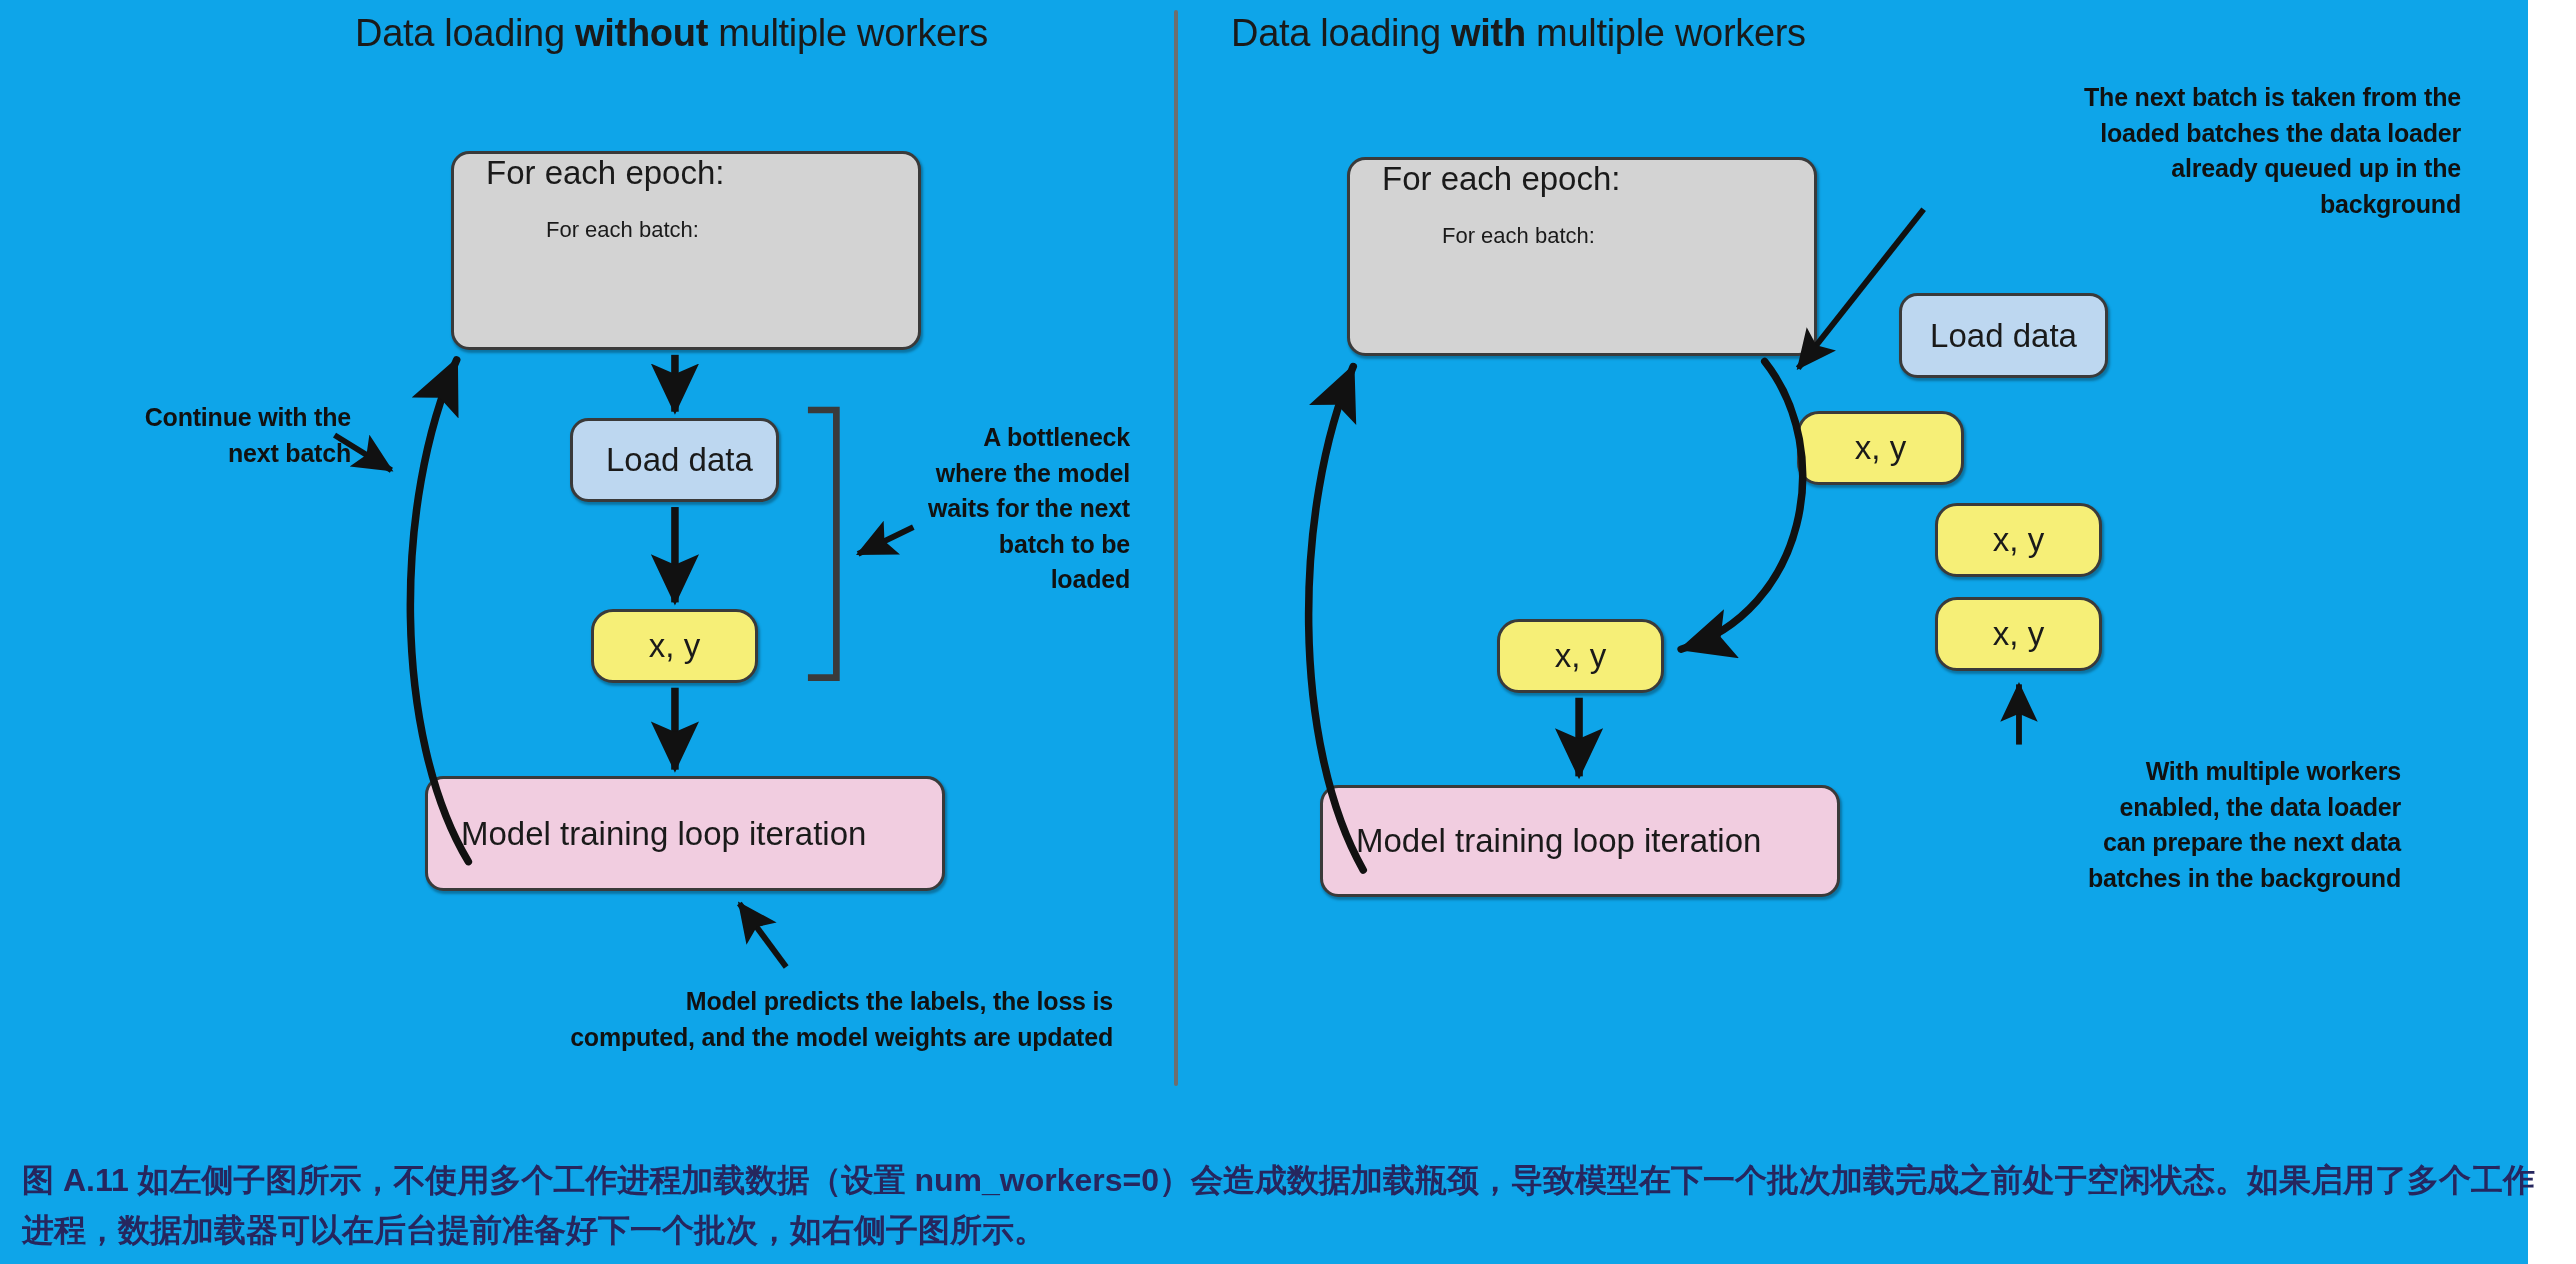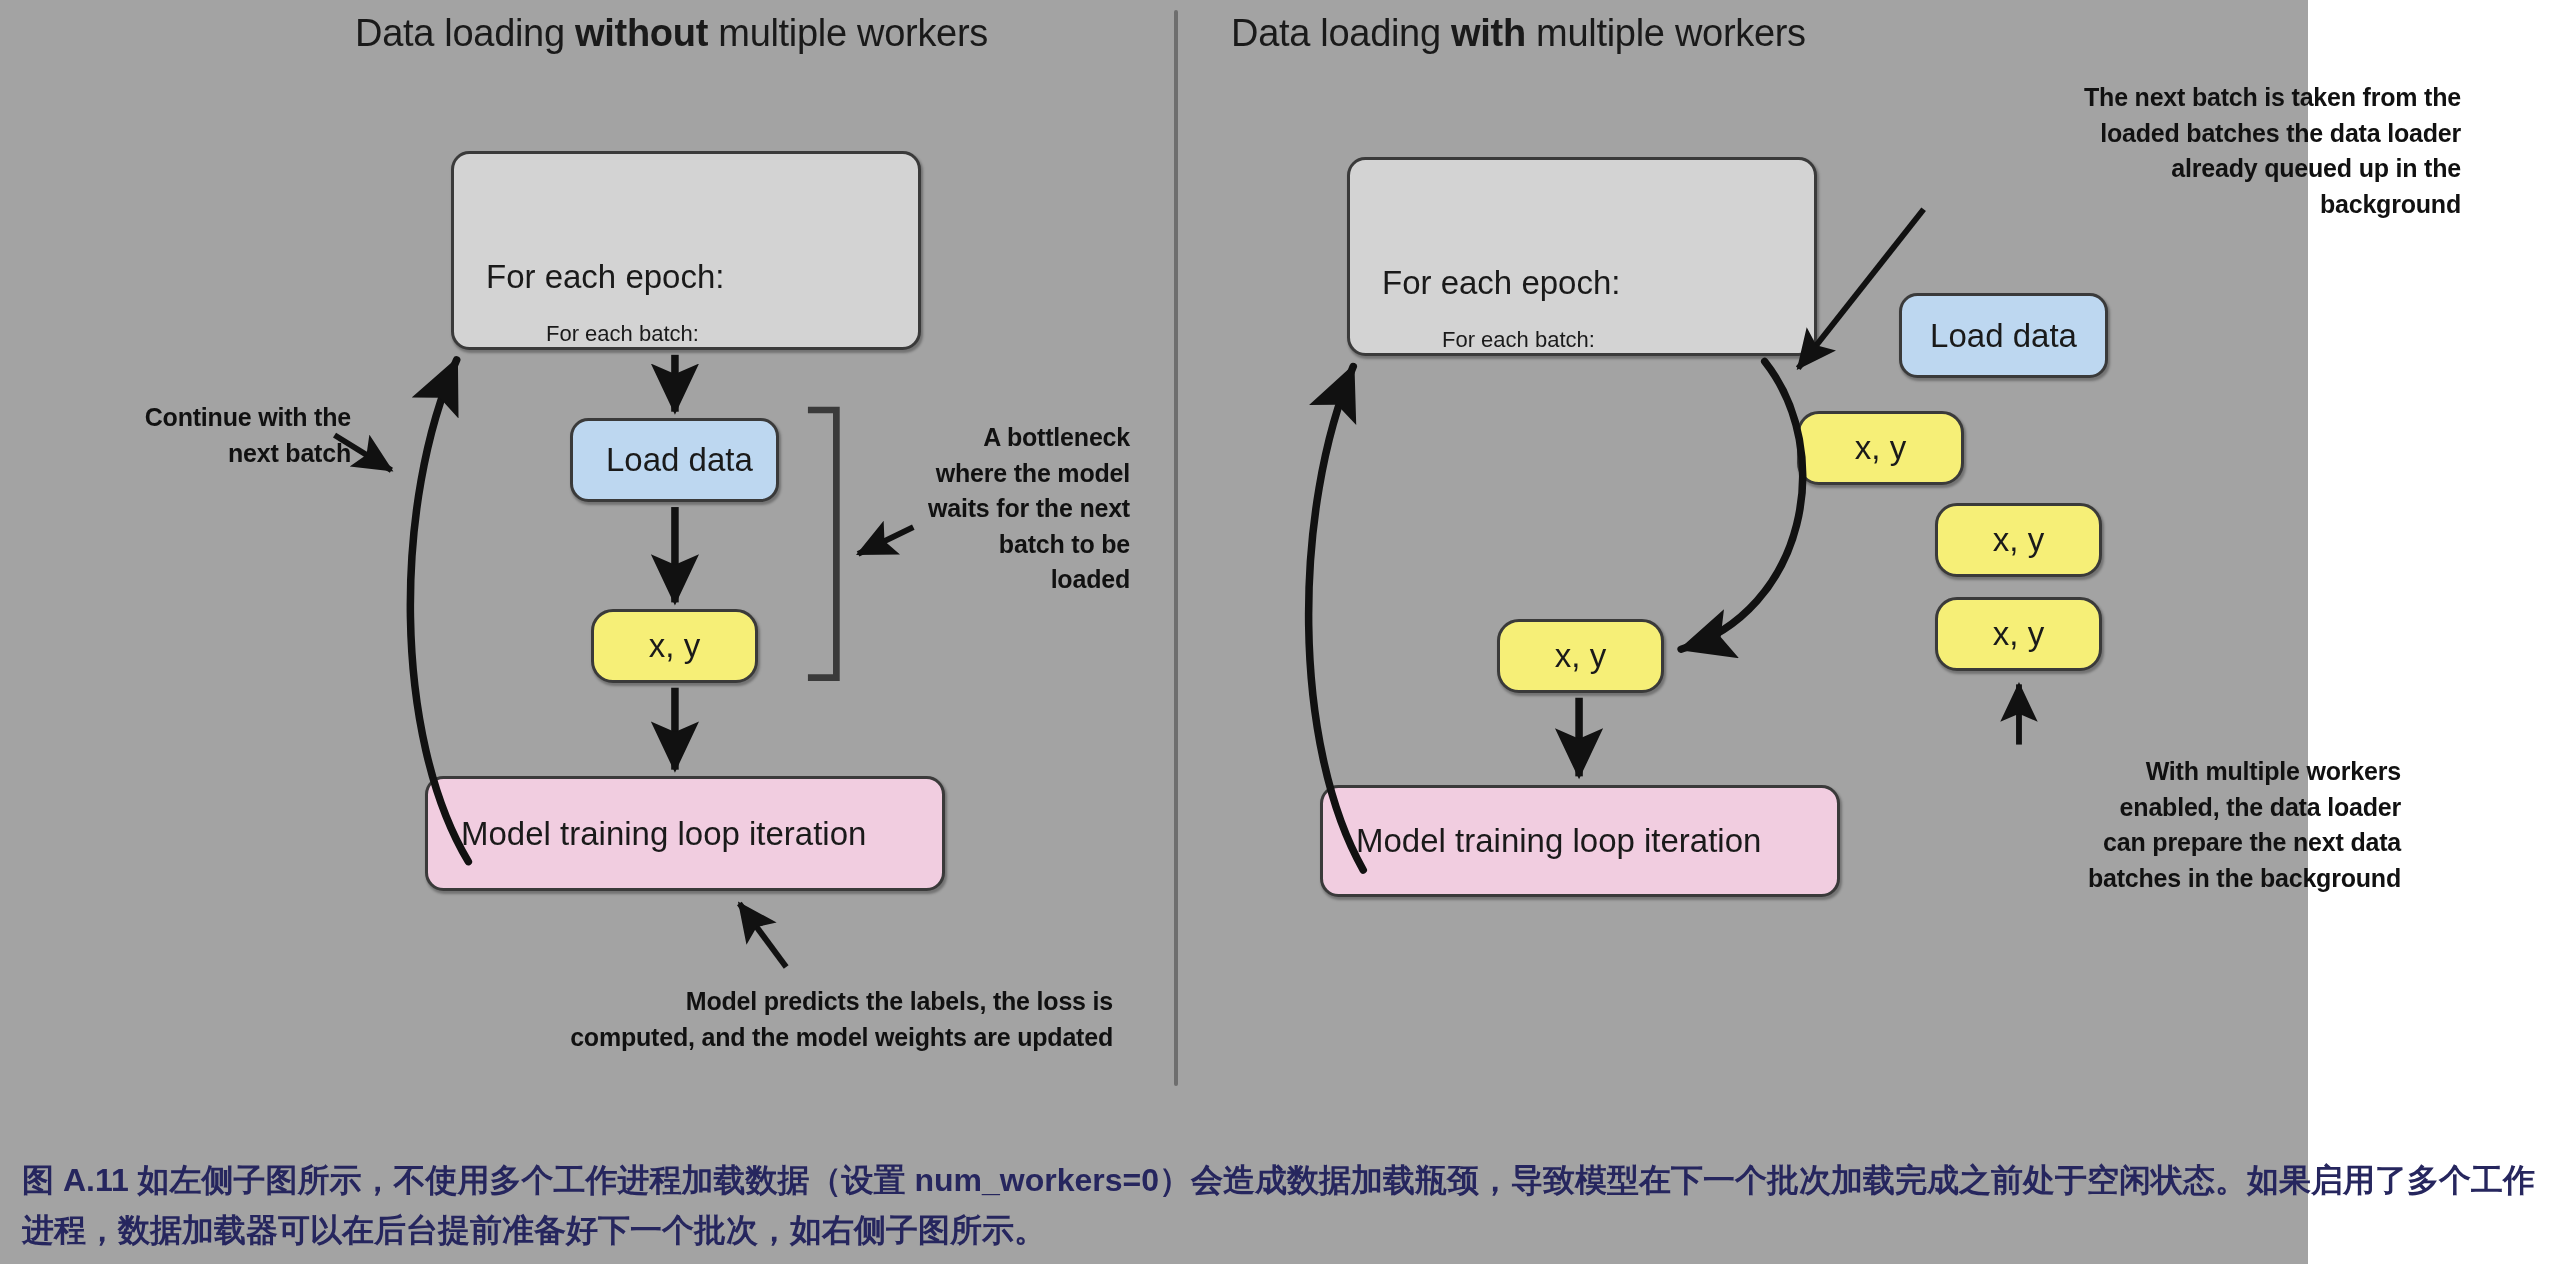--- a/index.html
+++ b/index.html
@@ -1,17 +1,17 @@
 <!DOCTYPE html>
 <html style="font-size:13.4px"><head>
 <meta charset="utf-8">
 <style>
   html,body{margin:0;padding:0;background:#ffffff;}
   body{width:2576px;height:1265px;font-family:"Liberation Sans",sans-serif;overflow:hidden;}
-  #stage{position:relative;width:2308px;height:1265px;background:#a3a3a3;}
+  #stage{position:relative;width:2528px;height:1265px;background:#0ea5e9;}
 
   
   .panel-title{
     position:absolute;font-family:"Liberation Sans",sans-serif;
     font-size:38px;color:#1a1a1a;white-space:nowrap;letter-spacing:-0.3px;
   }
   .panel-title b{font-weight:bold;}
 
   
   .divider{
@@ -26,21 +26,21 @@
     font-family:"Liberation Sans",sans-serif;
     color:#1a1a1a;
     box-shadow:1.7px 2.5px 2.5px rgba(0,0,0,0.30);
   }
   .node.gray{background:#d3d3d3;}
   .node.blue{background:#bdd7f0;}
   .node.yellow{background:#f6ef77;border-radius:22px;}
   .node.pink{background:#f1cde0;justify-content:center;}
 
   .node .txt{width:100%;}
-  .loopbox{flex-direction:column;justify-content:flex-end;align-items:flex-start;}
+  .loopbox{flex-direction:column;justify-content:flex-start;align-items:flex-start;}
   .loopbox .l1{font-size:33px;margin-left:32px;}
   .loopbox .l2{font-size:22px;margin-left:92px;margin-top:25px;}
   .centered{justify-content:center;font-size:33px;}
   .padleft{padding-left:33px;font-size:33px;}
 
   
   .anno{
     position:absolute;font-family:"Liberation Sans",sans-serif;
     font-weight:bold;font-size:25px;line-height:1.42;
     color:#111111;text-align:right;letter-spacing:-0.2px;

